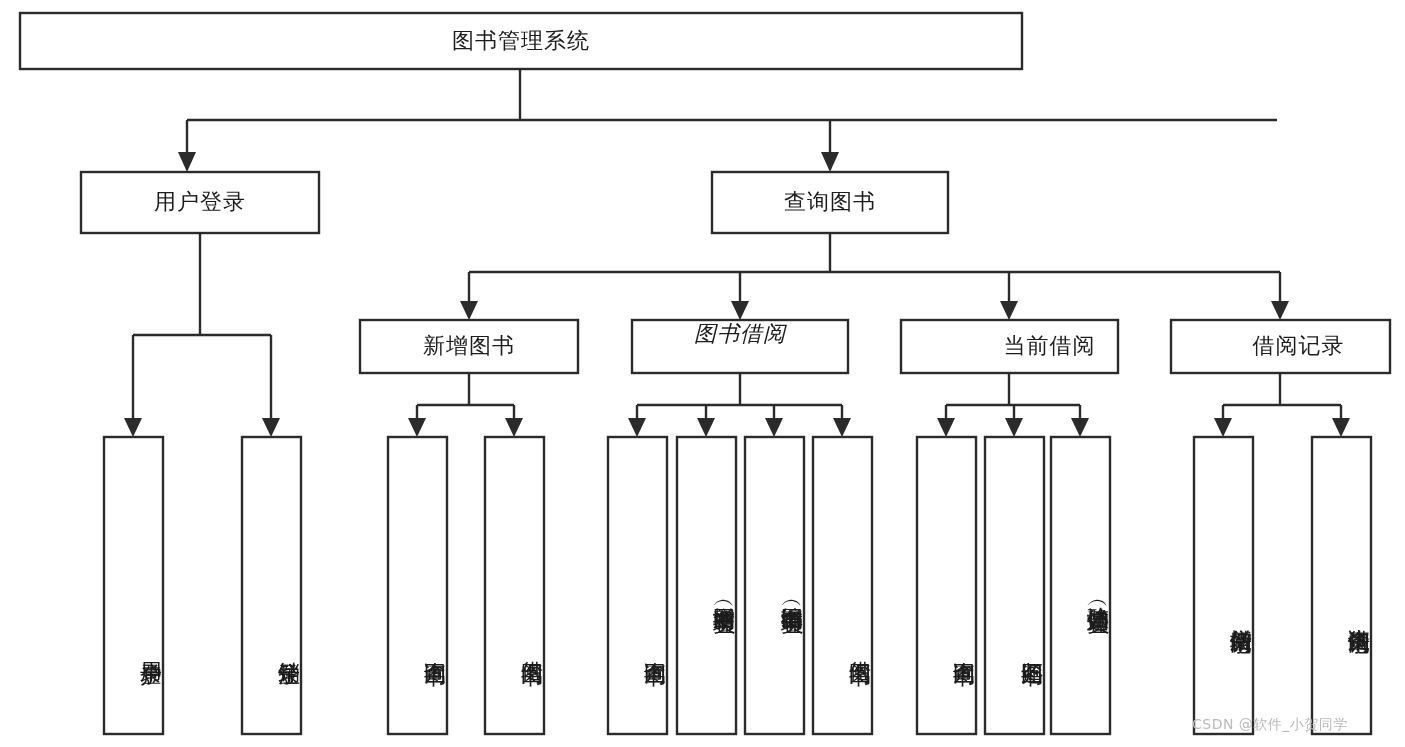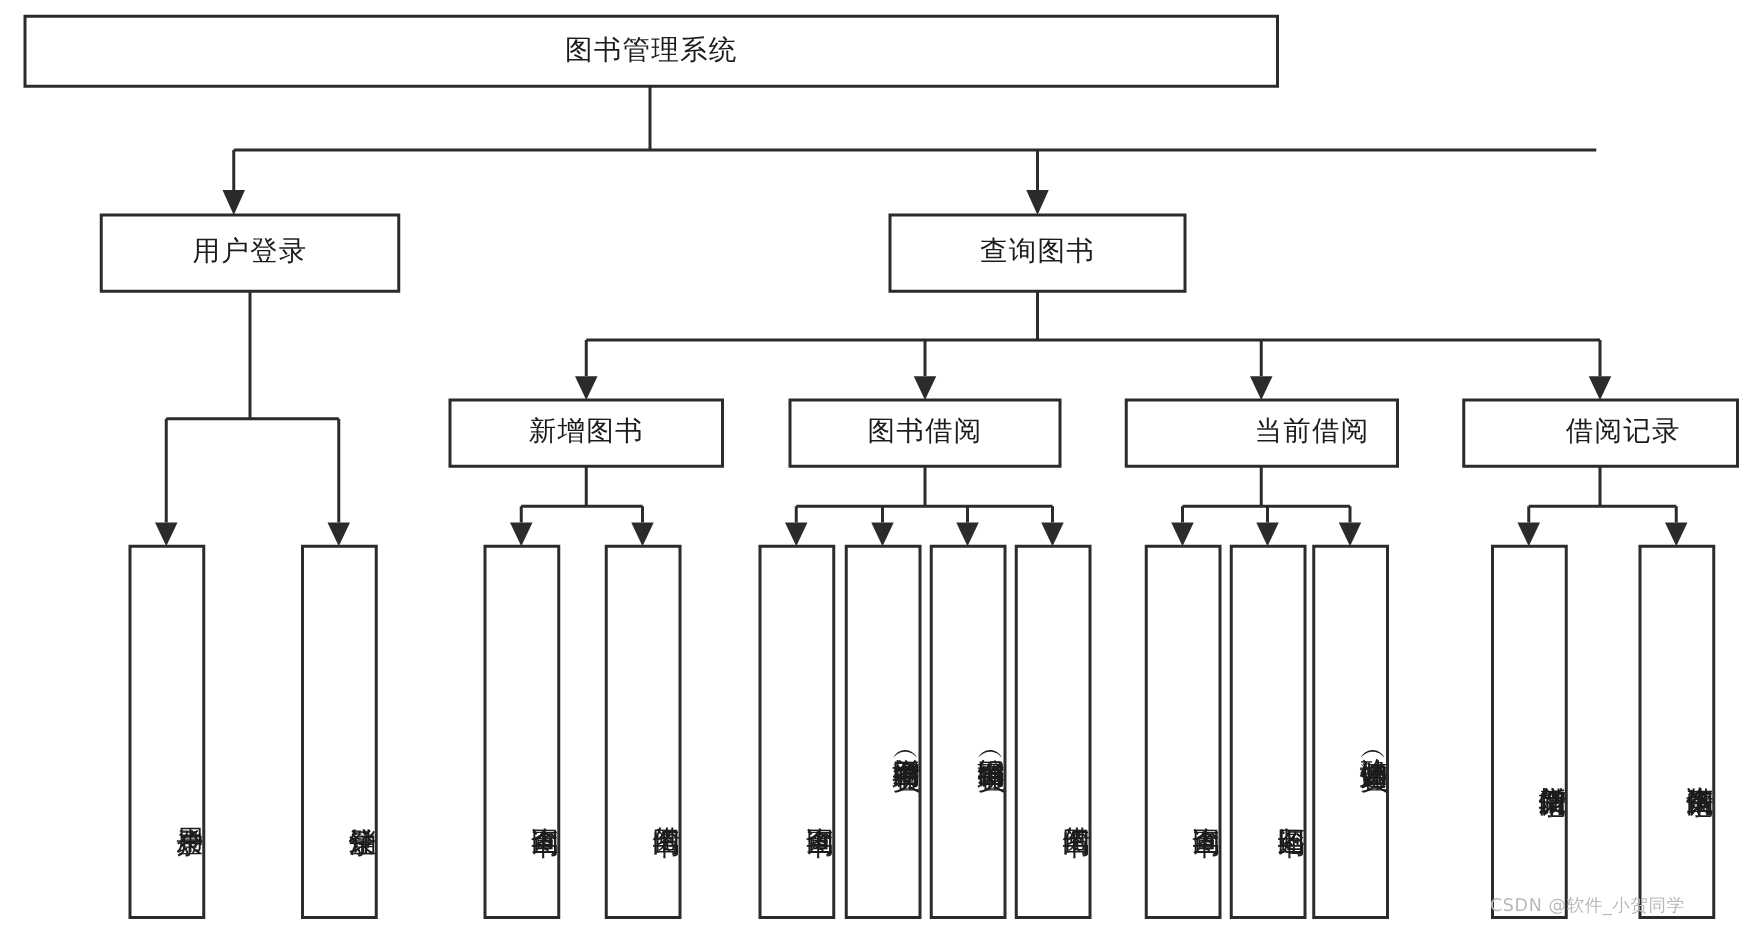--- a/index.html
+++ b/index.html
@@ -185,21 +185,21 @@
   </svg>
 
   <div class="node-label-h" style="left:20px; top:13px; width:1002px; height:56px;">图书管理系统</div>
 
   <div class="node-label-h" style="left:81px; top:172px; width:238px; height:61px;">用户登录</div>
 
   <div class="node-label-h" style="left:712px; top:172px; width:236px; height:61px;">查询图书</div>
 
   <div class="node-label-h" style="left:360px; top:320px; width:218px; height:53px;">新增图书</div>
 
-  <div class="node-label-h" style="left:632px; top:320px; width:216px; height:53px;">图书借阅</div>
+  <div class="node-label-h" style="left:632px; top:308px; width:216px; height:53px;font-style:italic;">图书借阅</div>
 
   <div class="node-label-h" style="left:901px; top:320px; width:217px; height:53px;padding-left:40px;">当前借阅</div>
 
   <div class="node-label-h" style="left:1171px; top:320px; width:219px; height:53px;padding-left:18px;">借阅记录</div>
 
   <div class="node-label-v" style="left:104px; top:437px; width:59px; height:297px; padding-top:60px;">用户登录</div>
   <div class="node-label-v" style="left:242px; top:437px; width:59px; height:297px; padding-top:60px;">注销登录</div>
 
   <div class="node-label-v" style="left:388px; top:437px; width:59px; height:297px; padding-top:60px;">查询图书</div>
   <div class="node-label-v" style="left:485px; top:437px; width:59px; height:297px; padding-top:60px;">借阅图书</div>

